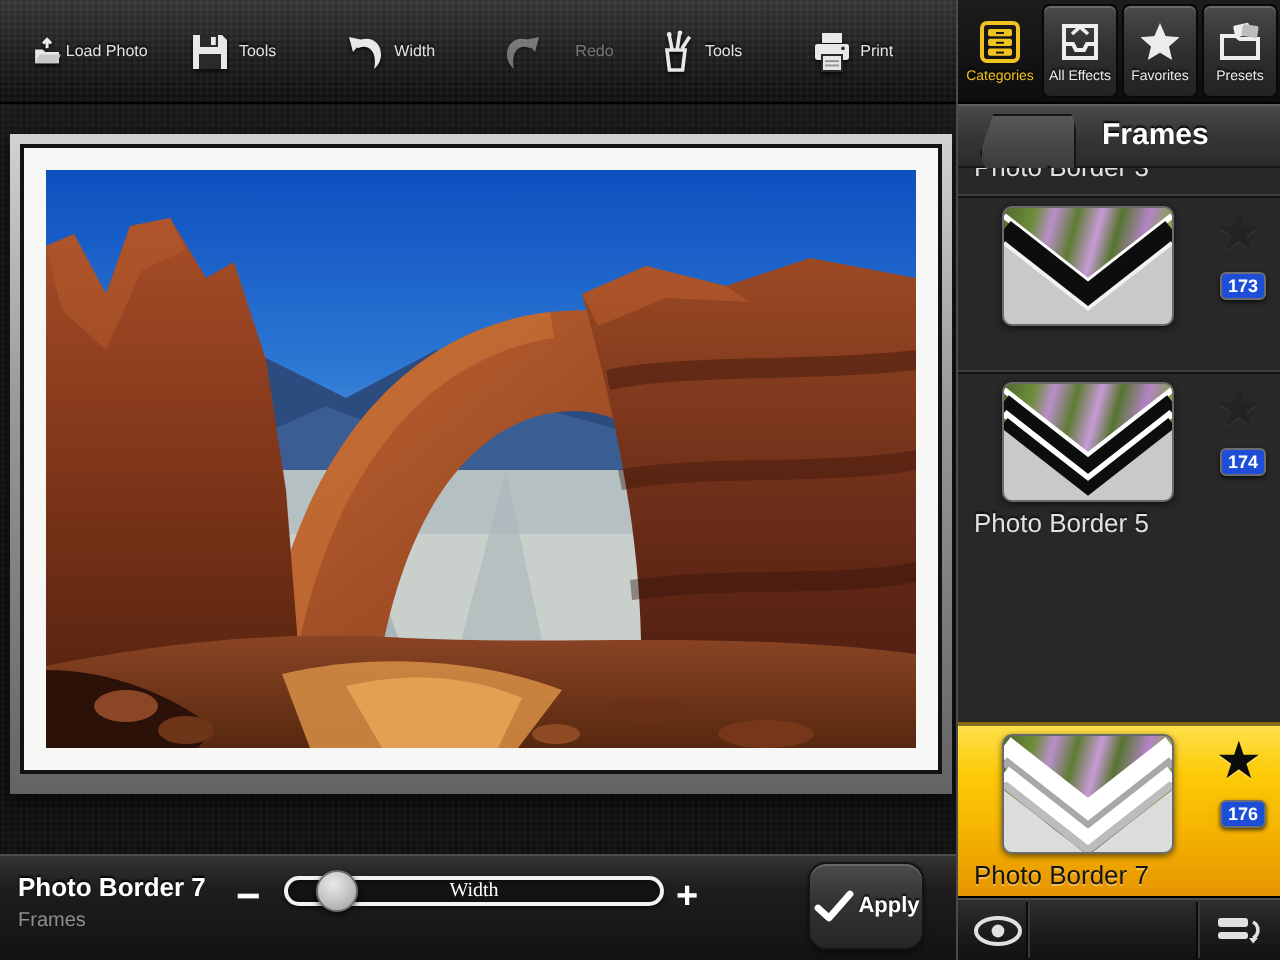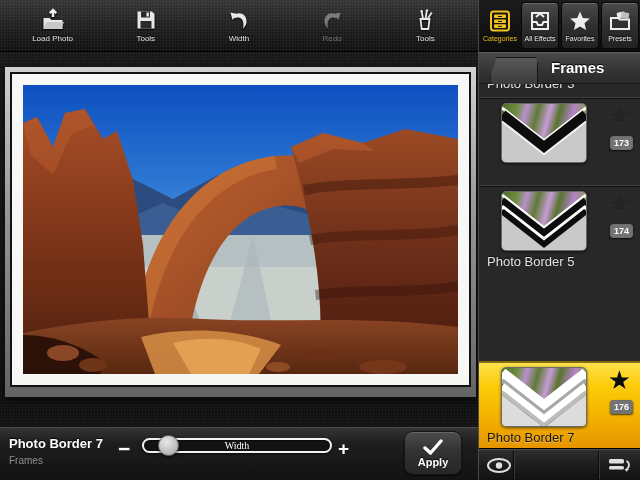--- a/index.html
+++ b/index.html
@@ -13,24 +13,24 @@
   .toolbar{
     position:absolute;left:0;top:0;width:478px;height:52px;
     background:
       radial-gradient(rgba(255,255,255,0.05) 1px, transparent 1.4px),
       linear-gradient(180deg,#343434 0%,#1d1d1d 55%,#0e0e0e 100%);
     background-size:3px 3px,100% 100%;
     border-bottom:1px solid #000;
     display:flex;align-items:center;justify-content:space-around;
     padding:0 6px;
   }
-  .tbtn{display:flex;flex-direction:column;align-items:center;gap:2px;width:58px;cursor:pointer;}
+  .tbtn{display:flex;flex-direction:row;align-items:center;gap:2px;width:58px;cursor:pointer;}
   .tbtn svg{width:24px;height:24px;display:block;filter:drop-shadow(0 1px 1px rgba(0,0,0,.8));}
   .tbtn .tlabel{font-size:8px;color:#e4e4e4;text-shadow:0 -1px 1px #000;white-space:nowrap;}
-  .tbtn.disabled{opacity:.42;}
+  .tbtn.disabled{opacity:.42;justify-content:space-between;}
   
   .canvas{
     position:absolute;left:0;top:52px;width:478px;height:375px;
     background:
       radial-gradient(rgba(255,255,255,0.035) 1px, transparent 1.4px),
       linear-gradient(180deg,#181818 0%,#101010 100%);
     background-size:3px 3px,100% 100%;
   }
   .frame-gray{
     position:absolute;left:5px;top:15px;width:471px;height:330px;
@@ -60,21 +60,21 @@
   .slider-track .wlabel{font-size:10px;color:#fff;font-family:Liberation Serif, serif;}
   .slider-thumb{
     position:absolute;left:158px;top:435px;width:21px;height:21px;border-radius:50%;
     background:radial-gradient(circle at 40% 32%,#e9e9e9 0%,#bdbdbd 60%,#9a9a9a 100%);
     border:1px solid #6e6e6e;box-shadow:0 1px 3px rgba(0,0,0,.7);cursor:grab;
   }
   .apply-btn{
     position:absolute;left:404px;top:431px;width:58px;height:44px;border-radius:9px;
     background:linear-gradient(180deg,#4c4c4c 0%,#333 45%,#262626 100%);
     border:1px solid #141414;box-shadow:inset 0 1px 0 #666, 0 1px 2px rgba(0,0,0,.6);
-    display:flex;flex-direction:column;align-items:center;justify-content:center;gap:1px;cursor:pointer;
+    display:flex;flex-direction:row;align-items:center;justify-content:center;gap:1px;cursor:pointer;
   }
   .apply-btn svg{width:22px;height:16px;}
   .apply-btn .alabel{font-size:11px;font-weight:bold;color:#fff;text-shadow:0 -1px 1px #000;}
   
   .sidebar{
     position:absolute;left:478px;top:0;width:162px;height:480px;
     background:#262626;border-left:1px solid #4a4a4a;
   }
   .tabs{
     position:absolute;left:0;top:0;width:162px;height:52px;
@@ -122,21 +122,21 @@
     background:linear-gradient(105deg,#4f6b2d 0%,#6e8c3c 16%,#b98fcc 26%,#5f7c34 38%,#c79bd8 50%,#57742f 60%,#b383c8 74%,#88a14a 86%,#4e6b2c 100%);
   }
   .thumb svg{position:absolute;left:0;top:0;width:100%;height:100%;display:block;}
   .star{
     position:absolute;right:10px;top:4px;font-size:26px;color:#232323;line-height:28px;cursor:pointer;
     text-shadow:0 1px 0 rgba(255,255,255,.05);
   }
   .row.sel .star{color:#0c0c0c;text-shadow:0 1px 0 rgba(255,255,255,.25);}
   .badge{
     position:absolute;right:8px;top:38px;min-width:22px;text-align:center;
-    background:#737373;border:1px solid #6e6e6e;border-radius:3px;
+    background:#1d4ed8;border:1px solid #6e6e6e;border-radius:3px;
     font-size:9px;font-weight:bold;color:#fff;padding:1px 3px;
     box-shadow:0 1px 2px rgba(0,0,0,.7);
   }
   .sidebar-bottom{
     position:absolute;left:0;top:448px;width:162px;height:32px;
     background:linear-gradient(180deg,#303030 0%,#1c1c1c 55%,#121212 100%);
     border-top:1px solid #000;box-shadow:inset 0 1px 0 #4c4c4c;
   }
   .sb-divider{position:absolute;top:2px;width:1px;height:28px;background:#0a0a0a;box-shadow:1px 0 0 #3a3a3a;}
   .eye-btn{position:absolute;left:6px;top:5px;width:28px;height:22px;display:flex;align-items:center;justify-content:center;cursor:pointer;}
@@ -182,20 +182,31 @@
     <div class="tbtn">
       <svg viewBox="0 0 24 24">
         <path d="M7.5 11 H16.5 L15.3 21 H8.7 Z" fill="none" stroke="#e8e8e8" stroke-width="1.8"></path>
         <path d="M10 10.5 L8.6 3.5" stroke="#e8e8e8" stroke-width="1.8"></path>
         <path d="M12.6 10.5 L13.8 2.6" stroke="#e8e8e8" stroke-width="1.8"></path>
         <path d="M15 10.2 L18.8 4.4" stroke="#e8e8e8" stroke-width="1.8"></path>
         <circle cx="8.6" cy="3.2" r="1.2" fill="#e8e8e8"></circle>
         <circle cx="14" cy="2.4" r="1.2" fill="#e8e8e8"></circle>
       </svg>
       <span class="tlabel">Tools</span>
+    </div>
+    <div class="tbtn">
+      <svg viewBox="0 0 24 24">
+        <rect x="7" y="2.5" width="10" height="5" fill="#e8e8e8"></rect>
+        <rect x="3.5" y="8" width="17" height="8" rx="1.2" fill="#e8e8e8"></rect>
+        <circle cx="17.5" cy="10.2" r="0.9" fill="#2a2a2a"></circle>
+        <rect x="7" y="13.5" width="10" height="8" fill="#e8e8e8" stroke="#2a2a2a" stroke-width="1"></rect>
+        <rect x="8.5" y="16" width="7" height="1.1" fill="#9a9a9a"></rect>
+        <rect x="8.5" y="18.2" width="7" height="1.1" fill="#9a9a9a"></rect>
+      </svg>
+      <span class="tlabel">Print</span>
     </div>
   </div>
 
   <div class="canvas">
     <div class="frame-gray">
       <div class="frame-dark">
         <div class="frame-white">
           <svg class="photo" viewBox="0 0 435 289" preserveAspectRatio="none">
             <defs>
               <linearGradient id="sky" x1="0" y1="0" x2="0" y2="1">

